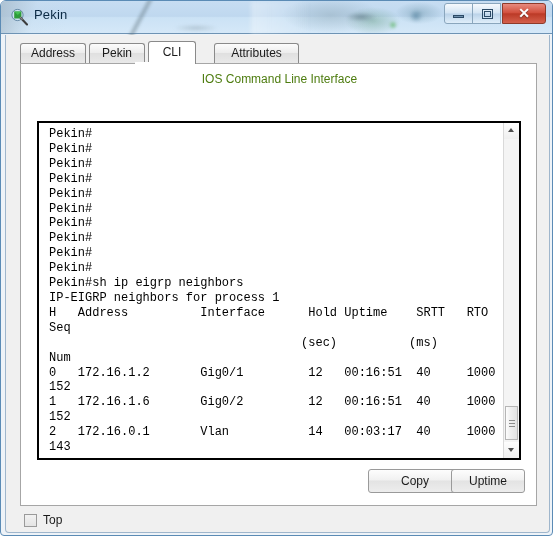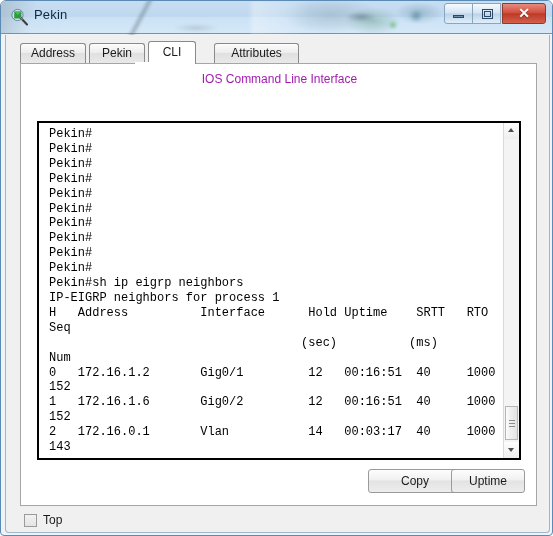--- a/index.html
+++ b/index.html
@@ -190,21 +190,21 @@
     background: #ffffff;
     z-index: 4;
   }
 
   #cli-header {
     position: absolute;
     left: 0; top: 8px;
     width: 517px;
     text-align: center;
     font-size: 12px;
-    color: #a21caf;
+    color: #4d7c0f;
   }
 
   
   #terminal-wrap {
     position: absolute;
     left: 16px; top: 57px;
     width: 484px; height: 339px;
     border: 2px solid #000000;
     background: #ffffff;
     box-sizing: border-box;

